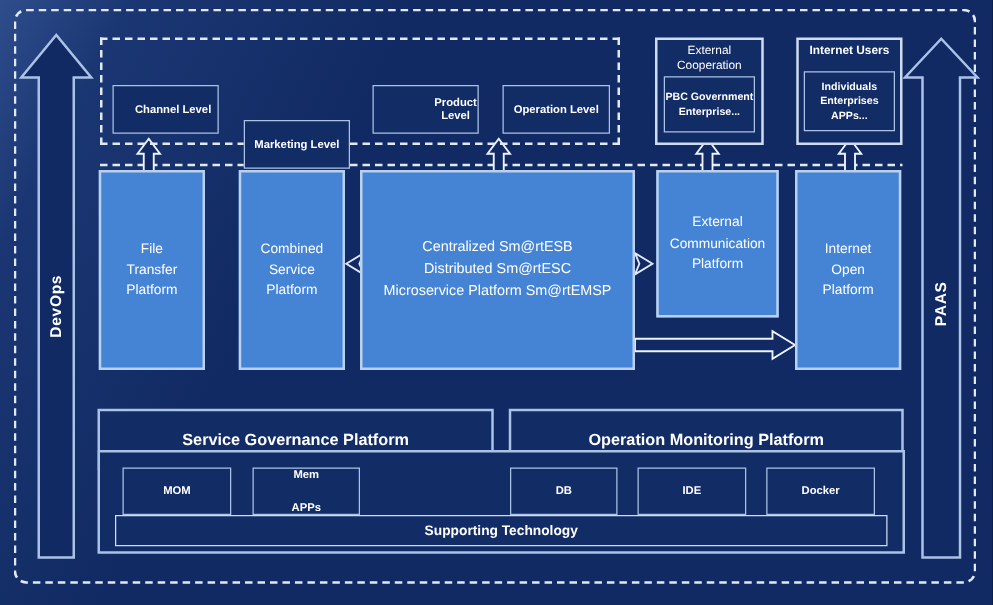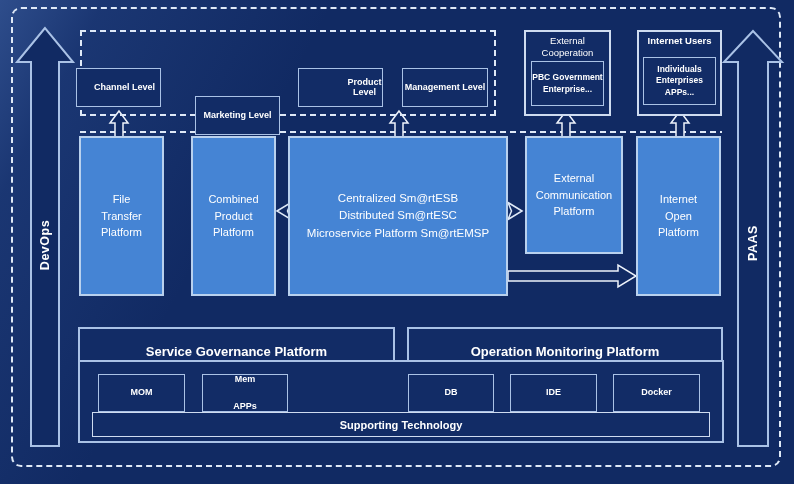--- a/index.html
+++ b/index.html
@@ -58,31 +58,31 @@
     <polygon points="277,211 291,202.5 287.5,211 291,219.5" fill="#112a63" stroke="#dfe9f7" stroke-width="1.5"></polygon>
     <polygon points="522,211 508,202.5 511.5,211 508,219.5" fill="#112a63" stroke="#dfe9f7" stroke-width="1.5"></polygon>
 
     <polygon points="508,271 618,271 618,265 636,276 618,287 618,281 508,281" fill="#112a63" stroke="#eef3fb" stroke-width="1.5"></polygon>
   </svg>
 
   <div class="rail-label" style="left:5px;top:225px;">DevOps</div>
   <div class="rail-label" style="left:713px;top:223px;">PAAS</div>
 
   <div class="levels-band"></div>
-  <div class="box dark lvl" style="left:76px;width:85px;padding-left:12px;">
+  <div class="box dark lvl" style="left:90px;width:85px;padding-left:12px;">
     <span>Channel Level</span>
   </div>
   <div class="box dark lvl" style="left:195px;width:85px;margin-top:28px;">
     <span>Marketing Level</span>
   </div>
   <div class="box dark lvl" style="left:298px;width:85px;padding-left:48px;">
     <span>Product Level</span>
   </div>
   <div class="box dark lvl" style="left:402px;width:86px;">
-    <span>Management Level</span>
+    <span>Operation Level</span>
   </div>
 
   <div class="box topbox" style="left:524px;top:30px;width:87px;height:86px;">
     <span class="t">External Cooperation</span>
   </div>
   <div class="box innerbox" style="left:531px;top:61px;width:73px;height:45px;">
     <span>PBC Government</span>
     <span>Enterprise...</span>
   </div>
 
@@ -95,21 +95,21 @@
     <span>APPs...</span>
   </div>
 
   <div class="box lite plat" style="left:79px;top:136px;width:85px;height:160px;">
     <span>File</span>
     <span>Transfer</span>
     <span>Platform</span>
   </div>
   <div class="box lite plat" style="left:191px;top:136px;width:85px;height:160px;">
     <span>Combined</span>
-    <span>Product</span>
+    <span>Service</span>
     <span>Platform</span>
   </div>
   <div class="box lite plat" style="left:288px;top:136px;width:220px;height:160px;font-size:11.5px;">
     <span>Centralized Sm@rtESB</span>
     <span>Distributed Sm@rtESC</span>
     <span>Microservice Platform Sm@rtEMSP</span>
   </div>
   <div class="box lite plat" style="left:525px;top:136px;width:98px;height:118px;">
     <span>External</span>
     <span>Communication</span>

